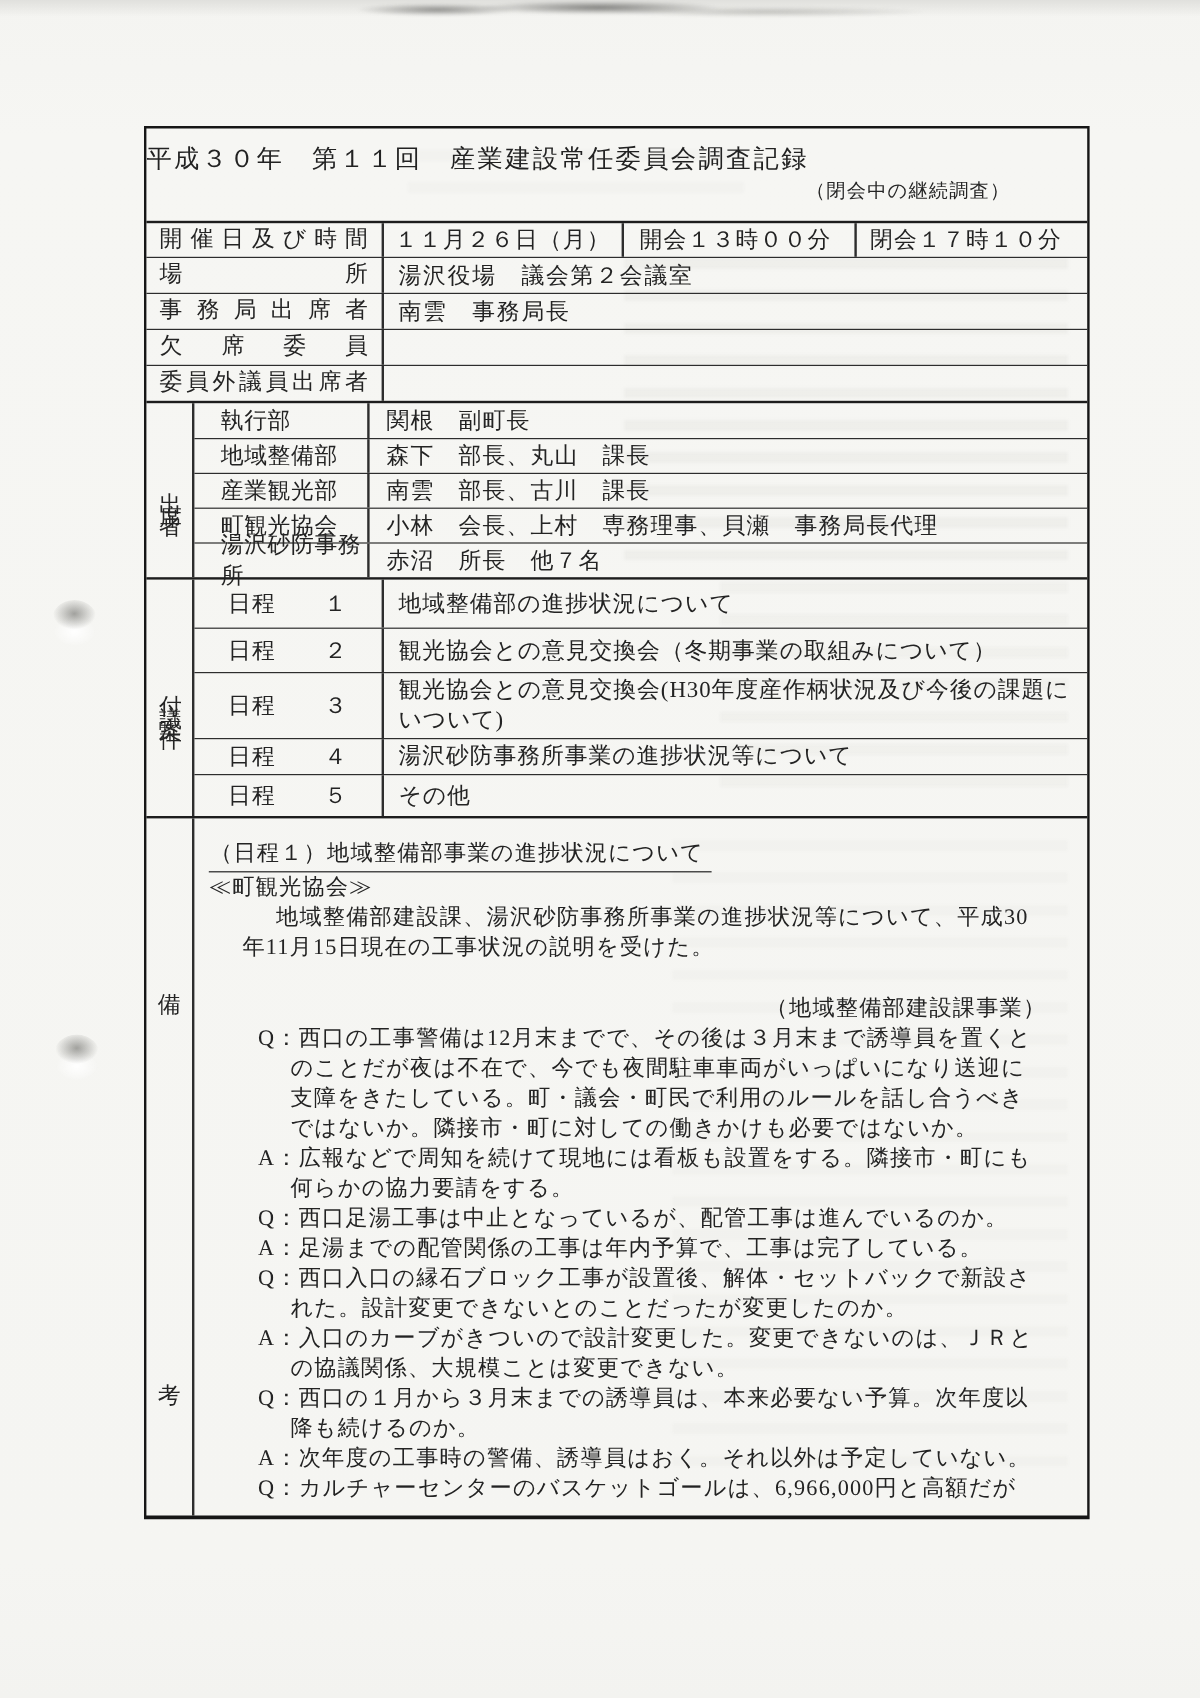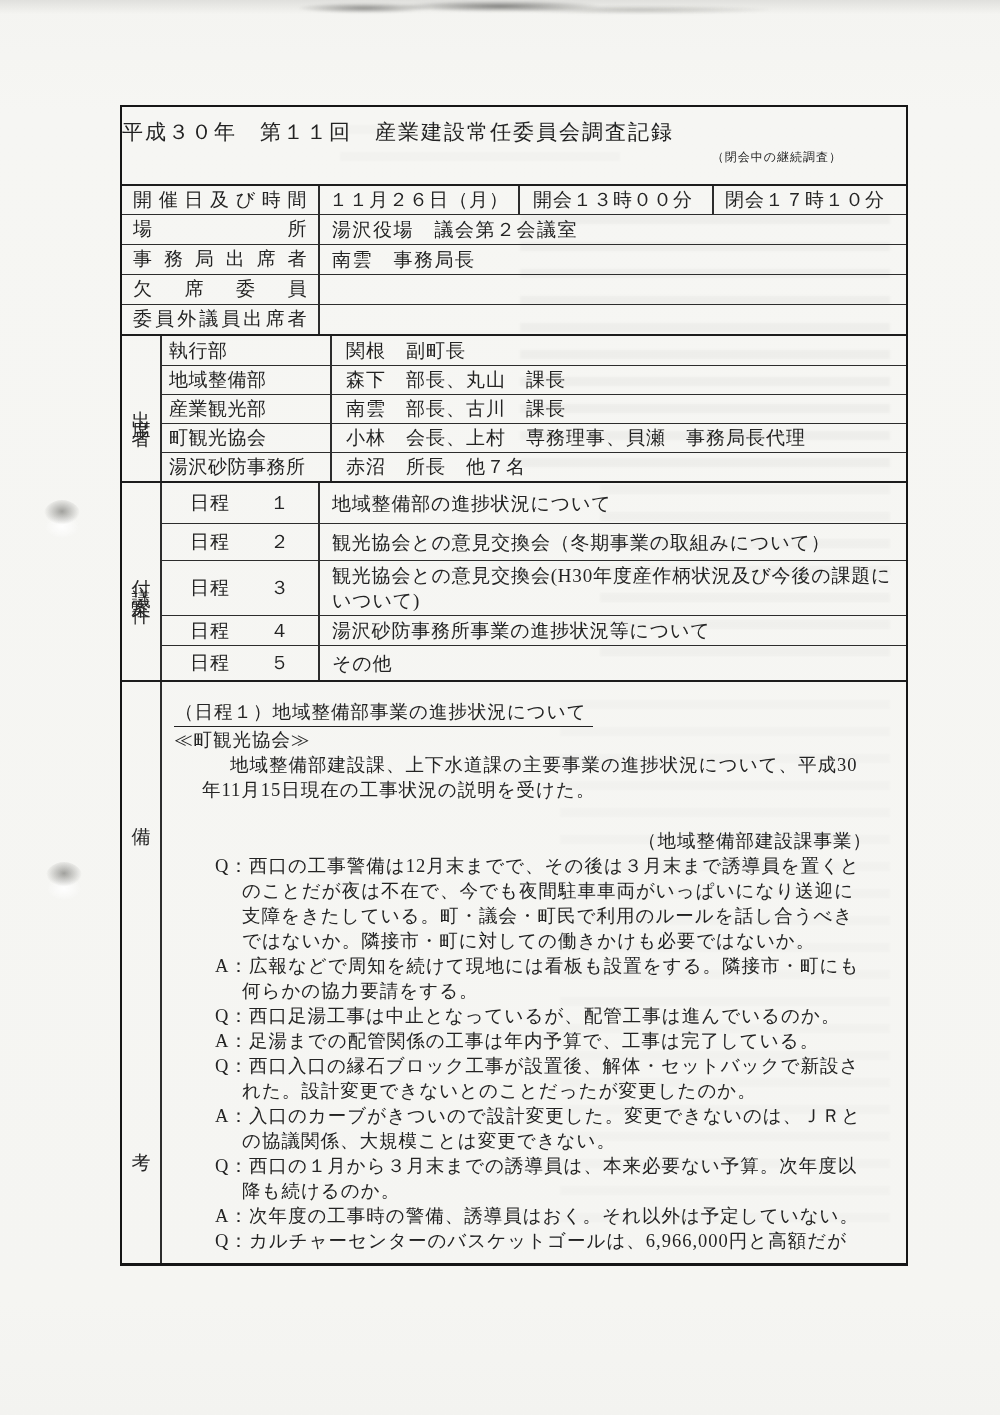--- a/index.html
+++ b/index.html
@@ -58,21 +58,21 @@
   }
   .cell { display:flex; align-items:center; }
   
   .title-block { height:77px; display:flex; flex-direction:column; }
   .doc-title {
     font-size:21px; letter-spacing:2px; margin-top:11px;
     color:#222;
   }
   .doc-subtitle {
     align-self:flex-end; margin-right:64px; margin-top:3px;
-    font-size:12px; letter-spacing:1px; color:#262626;
+    font-size:16px; letter-spacing:1px; color:#262626;
   }
   
   .meta-row { display:flex; border-top:1px solid #2d2d2d; height:30px; }
   .meta-row.first { border-top:2px solid #1d1d1d; }
   .meta-label {
     width:198px; border-right:2px solid #2d2d2d;
     padding:0 11px;
     text-align:justify; text-align-last:justify;
     display:block; line-height:27px;
     letter-spacing:.5px; color:#242424;
@@ -89,21 +89,21 @@
     display:flex; align-items:center; justify-content:center;
   }
   .vtext {
     writing-mode:vertical-rl; text-orientation:upright;
     letter-spacing:9px; font-size:19px; color:#242424;
   }
   .block-rows { flex:1; display:flex; flex-direction:column; }
   .b-row { display:flex; border-top:1px solid #2d2d2d; }
   .b-row:first-child { border-top:none; }
   .att-row { height:29px; }
-  .org-cell { width:170px; border-right:2px solid #2d2d2d; padding-left:7px; letter-spacing:.5px; color:#232323; }
+  .org-cell { width:146px; border-right:2px solid #2d2d2d; padding-left:22px; letter-spacing:.5px; color:#232323; }
   .names-cell { flex:1; padding-left:14px; letter-spacing:1px; color:#232323; }
   .ag-no { width:158px; border-right:2px solid #2d2d2d; justify-content:center; letter-spacing:1px; color:#232323; }
   .ag-text { flex:1; padding-left:12px; padding-right:8px; letter-spacing:.8px; line-height:25px; color:#232323; }
   
   .remarks { min-height:583px; }
   .remarks-label { position:relative; }
   .rl-char { position:absolute; left:0; right:0; text-align:center; font-size:19px; color:#242424; }
   .rl-top { top:142px; }
   .rl-bottom { top:468px; }
   .remarks-content {
@@ -224,21 +224,21 @@
     <div class="block remarks">
       <div class="vlabel remarks-label">
         <span class="rl-char rl-top">備</span>
         <span class="rl-char rl-bottom">考</span>
       </div>
       <div class="remarks-content">
         <div>
           <span class="rem-heading">（日程１）地域整備部事業の進捗状況について</span>
         </div>
         <div class="rem-sumlabel">≪町観光協会≫</div>
-        <div class="rem-summary">地域整備部建設課、上下水道課の主要事業の進捗状況について、平成30年11月15日現在の工事状況の説明を受けた。</div>
+        <div class="rem-summary">地域整備部建設課、湯沢砂防事務所事業の進捗状況等について、平成30年11月15日現在の工事状況の説明を受けた。</div>
         <div class="rem-section">（地域整備部建設課事業）</div>
         <div class="qa-item"><span>Q：</span><span>西口の工事警備は12月末までで、その後は３月末まで誘導員を置くとのことだが夜は不在で、今でも夜間駐車車両がいっぱいになり送迎に支障をきたしている。町・議会・町民で利用のルールを話し合うべきではないか。隣接市・町に対しての働きかけも必要ではないか。</span></div>
         <div class="qa-item"><span>A：</span><span>広報などで周知を続けて現地には看板も設置をする。隣接市・町にも何らかの協力要請をする。</span></div>
         <div class="qa-item"><span>Q：</span><span>西口足湯工事は中止となっているが、配管工事は進んでいるのか。</span></div>
         <div class="qa-item"><span>A：</span><span>足湯までの配管関係の工事は年内予算で、工事は完了している。</span></div>
         <div class="qa-item"><span>Q：</span><span>西口入口の縁石ブロック工事が設置後、解体・セットバックで新設された。設計変更できないとのことだったが変更したのか。</span></div>
         <div class="qa-item"><span>A：</span><span>入口のカーブがきついので設計変更した。変更できないのは、ＪＲとの協議関係、大規模ことは変更できない。</span></div>
         <div class="qa-item"><span>Q：</span><span>西口の１月から３月末までの誘導員は、本来必要ない予算。次年度以降も続けるのか。</span></div>
         <div class="qa-item"><span>A：</span><span>次年度の工事時の警備、誘導員はおく。それ以外は予定していない。</span></div>
         <div class="qa-item"><span>Q：</span><span>カルチャーセンターのバスケットゴールは、6,966,000円と高額だが</span></div>

